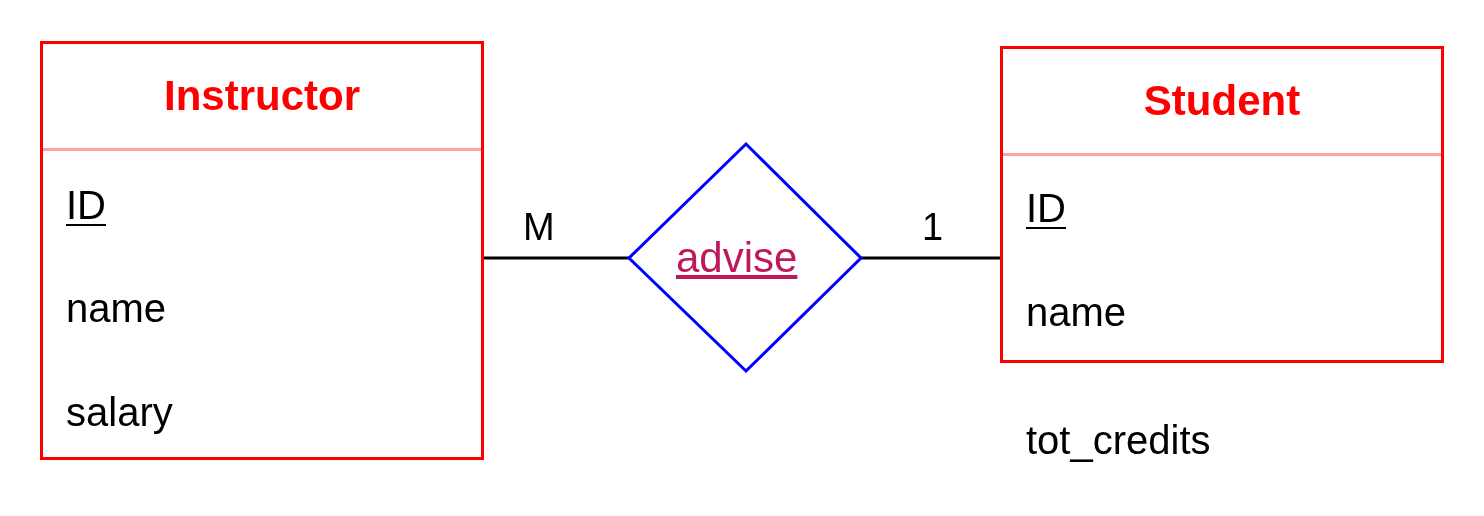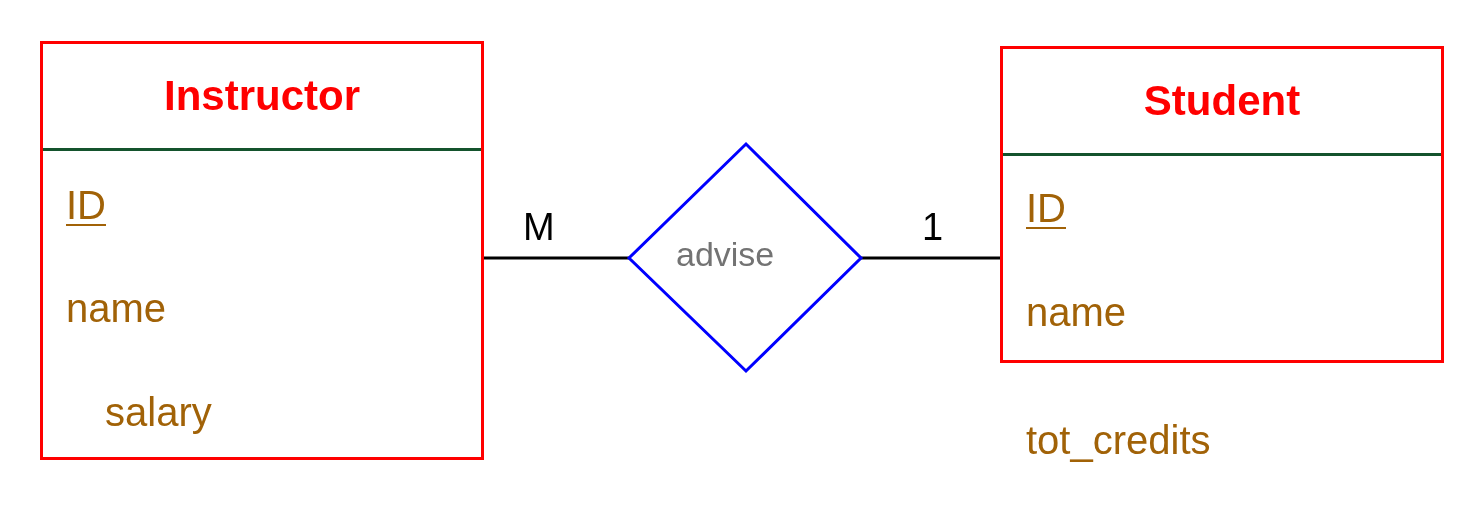--- a/index.html
+++ b/index.html
@@ -1,47 +1,47 @@
 <!DOCTYPE html>
 <html><head>
   <meta charset="utf-8">
   <style>
     html, body { margin: 0; padding: 0; background: #ffffff; }
     body { width: 1484px; height: 516px; position: relative; overflow: hidden;
            font-family: "Liberation Sans", sans-serif; }
     .entity { position: absolute; box-sizing: border-box; border: 3px solid #ff0000; background: #fff; }
     .entity .header { position: absolute; left: 0; right: 0; top: 0; box-sizing: border-box;
-                      border-bottom: 3px solid #14532d; display: flex; align-items: center; justify-content: center; }
+                      border-bottom: 3px solid #fca5a5; display: flex; align-items: center; justify-content: center; }
     .entity .title { color: #ff0000; font-weight: bold; font-size: 42px; }
-    .attr { position: absolute; left: 23px; color: #a16207; font-size: 40px; line-height: 1; }
+    .attr { position: absolute; left: 23px; color: #000000; font-size: 40px; line-height: 1; }
     .attr.pk { text-decoration: underline; text-decoration-thickness: 2px; text-underline-offset: 5px; }
     svg.conn { position: absolute; left: 0; top: 0; }
     .card { position: absolute; color: #000; font-size: 38px; line-height: 1; }
-    .rel-label { position: absolute; color: #737373; font-size: 34px; line-height: 1; }
+    .rel-label { position: absolute; color: #be185d; font-size: 42px; line-height: 1; text-decoration: underline; }
   </style>
 </head>
 <body>
 
 <svg class="conn" width="1484" height="516">
   <line x1="483" y1="258" x2="629" y2="258" stroke="#000" stroke-width="3"></line>
   <line x1="861" y1="258" x2="1000" y2="258" stroke="#000" stroke-width="3"></line>
   <polygon points="629,258 746,144 861,258 746,371" fill="#fff" stroke="#0000ff" stroke-width="3"></polygon>
 </svg>
 
 <div class="rel-label" style="left:676px; top:237px;">advise</div>
 <div class="card" style="left:523px; top:208px;">M</div>
 <div class="card" style="left:922px; top:208px;">1</div>
 
 <div class="entity" style="left:40px; top:41px; width:444px; height:419px;">
   <div class="header" style="height:107px;">
     <span class="title">Instructor</span>
   </div>
   <span class="attr pk" style="top:141px;">ID</span>
   <span class="attr" style="top:244px;">name</span>
-  <span class="attr" style="top:348px;margin-left:39px;">salary</span>
+  <span class="attr" style="top:348px;">salary</span>
 </div>
 
 <div class="entity" style="left:1000px; top:46px; width:444px; height:317px;">
   <div class="header" style="height:107px;">
     <span class="title">Student</span>
   </div>
   <span class="attr pk" style="top:139px;">ID</span>
   <span class="attr" style="top:243px;">name</span>
   <span class="attr" style="top:346px;margin-top:25px;">tot_credits</span>
 </div>

